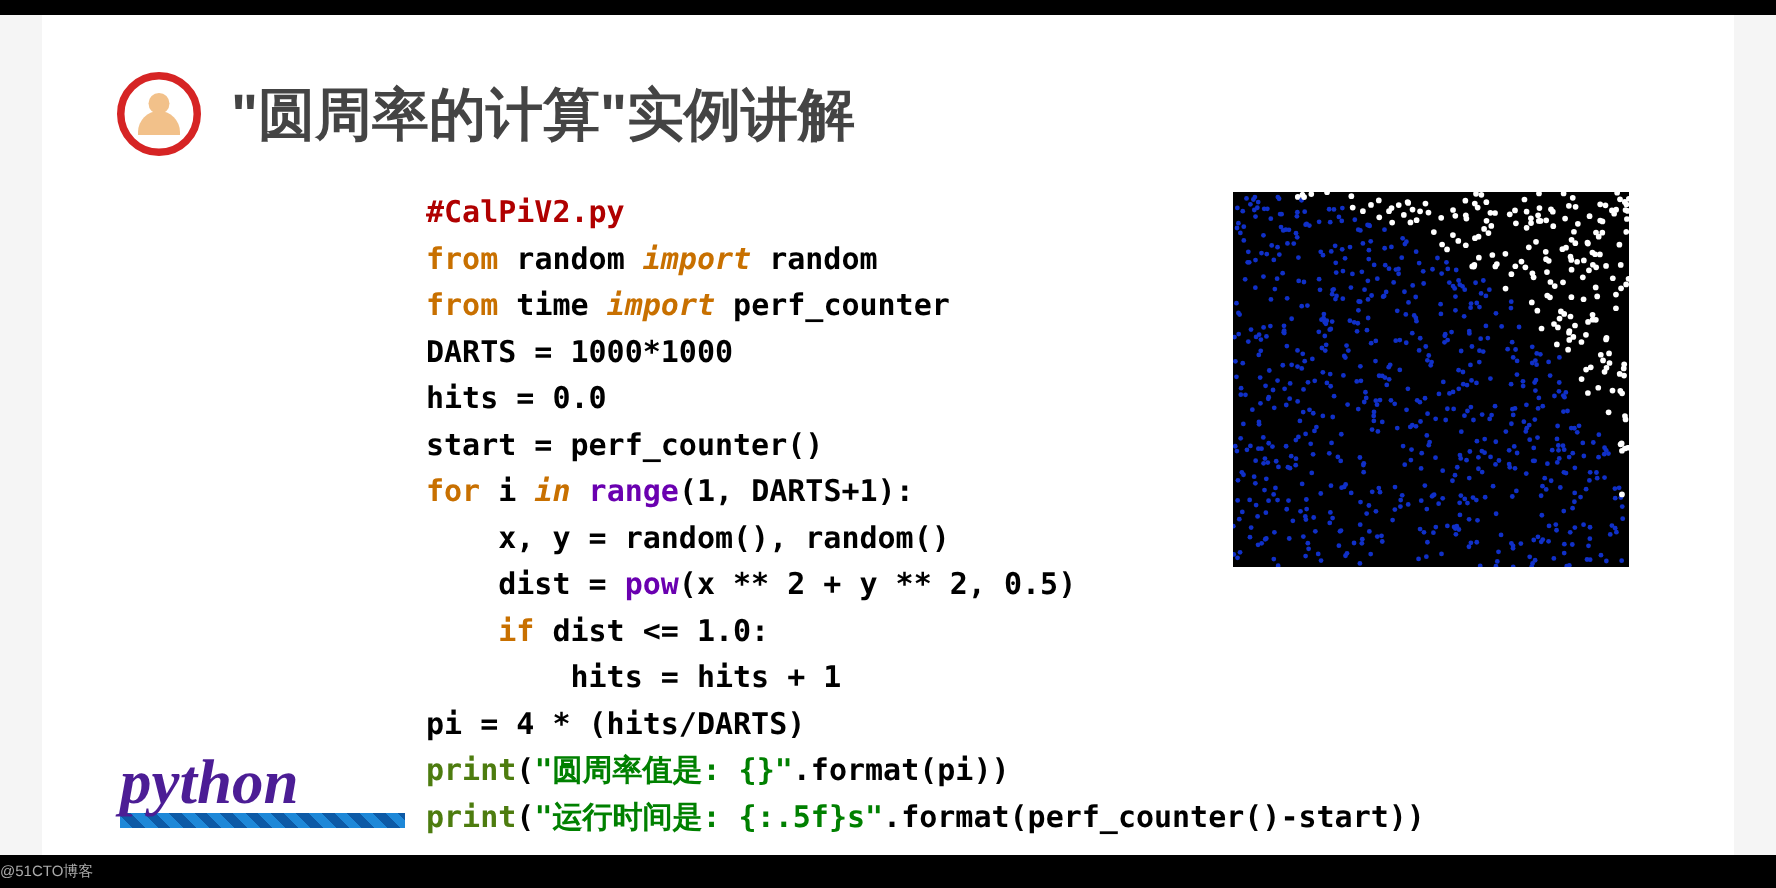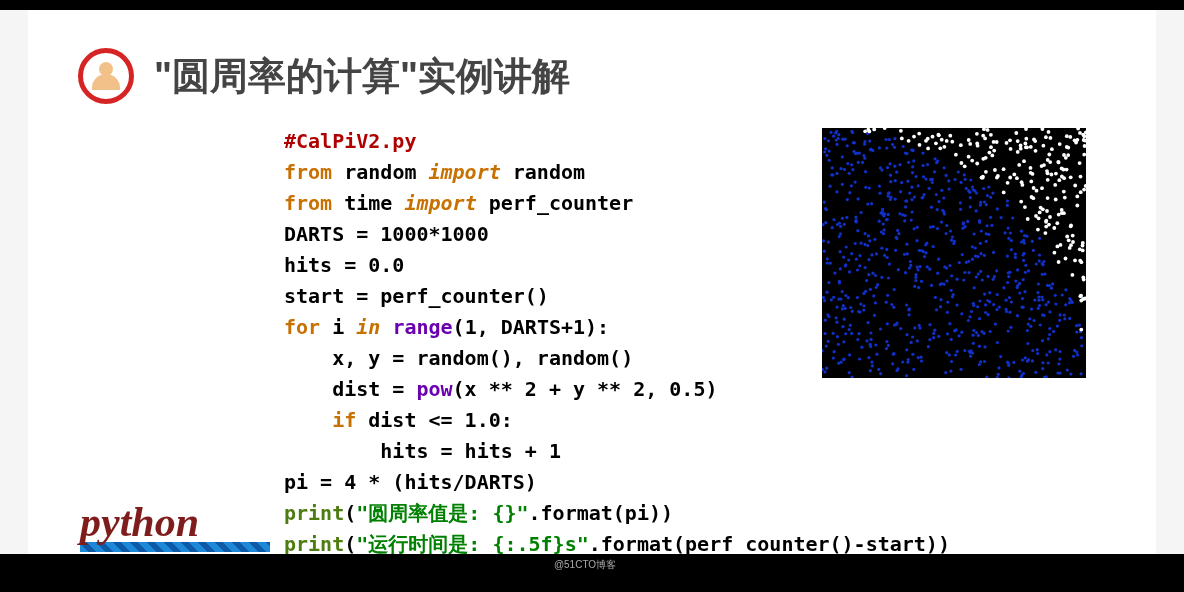--- a/index.html
+++ b/index.html
@@ -13,25 +13,25 @@
   }
   .top-bar {
     position: absolute;
     top: 0; left: 0; right: 0;
     height: 10px;
     background: #000;
   }
   .bottom-bar {
     position: absolute;
     bottom: 0; left: 0; right: 0;
-    height: 38px;
+    height: 22px;
     background: #000;
     color: #aaa;
     font-size: 10px;
-    text-align: center;
+    text-align: left;
     padding: 4px 14px 0 0;
   }
   .mooc-logo {
     position: absolute;
     top: 18px;
     right: 34px;
     color: #777;
     font-size: 20px;
     display: flex;
     align-items: center;
@@ -124,21 +124,21 @@
     position: absolute;
     left: 52px;
     bottom: 18px;
     width: 190px;
   }
   .py-logo .txt {
     font-family: Georgia, serif;
     font-size: 42px;
     font-weight: bold;
     font-style: italic;
-    color: #7f1d1d;
+    color: #4c1d95;
   }
   .py-logo .bar {
     height: 10px;
     background: repeating-linear-gradient(45deg,#1e88d8 0 6px,#0d5aa6 6px 12px);
     margin-top: -4px;
   }
 </style>
 </head>
 <body>
 

